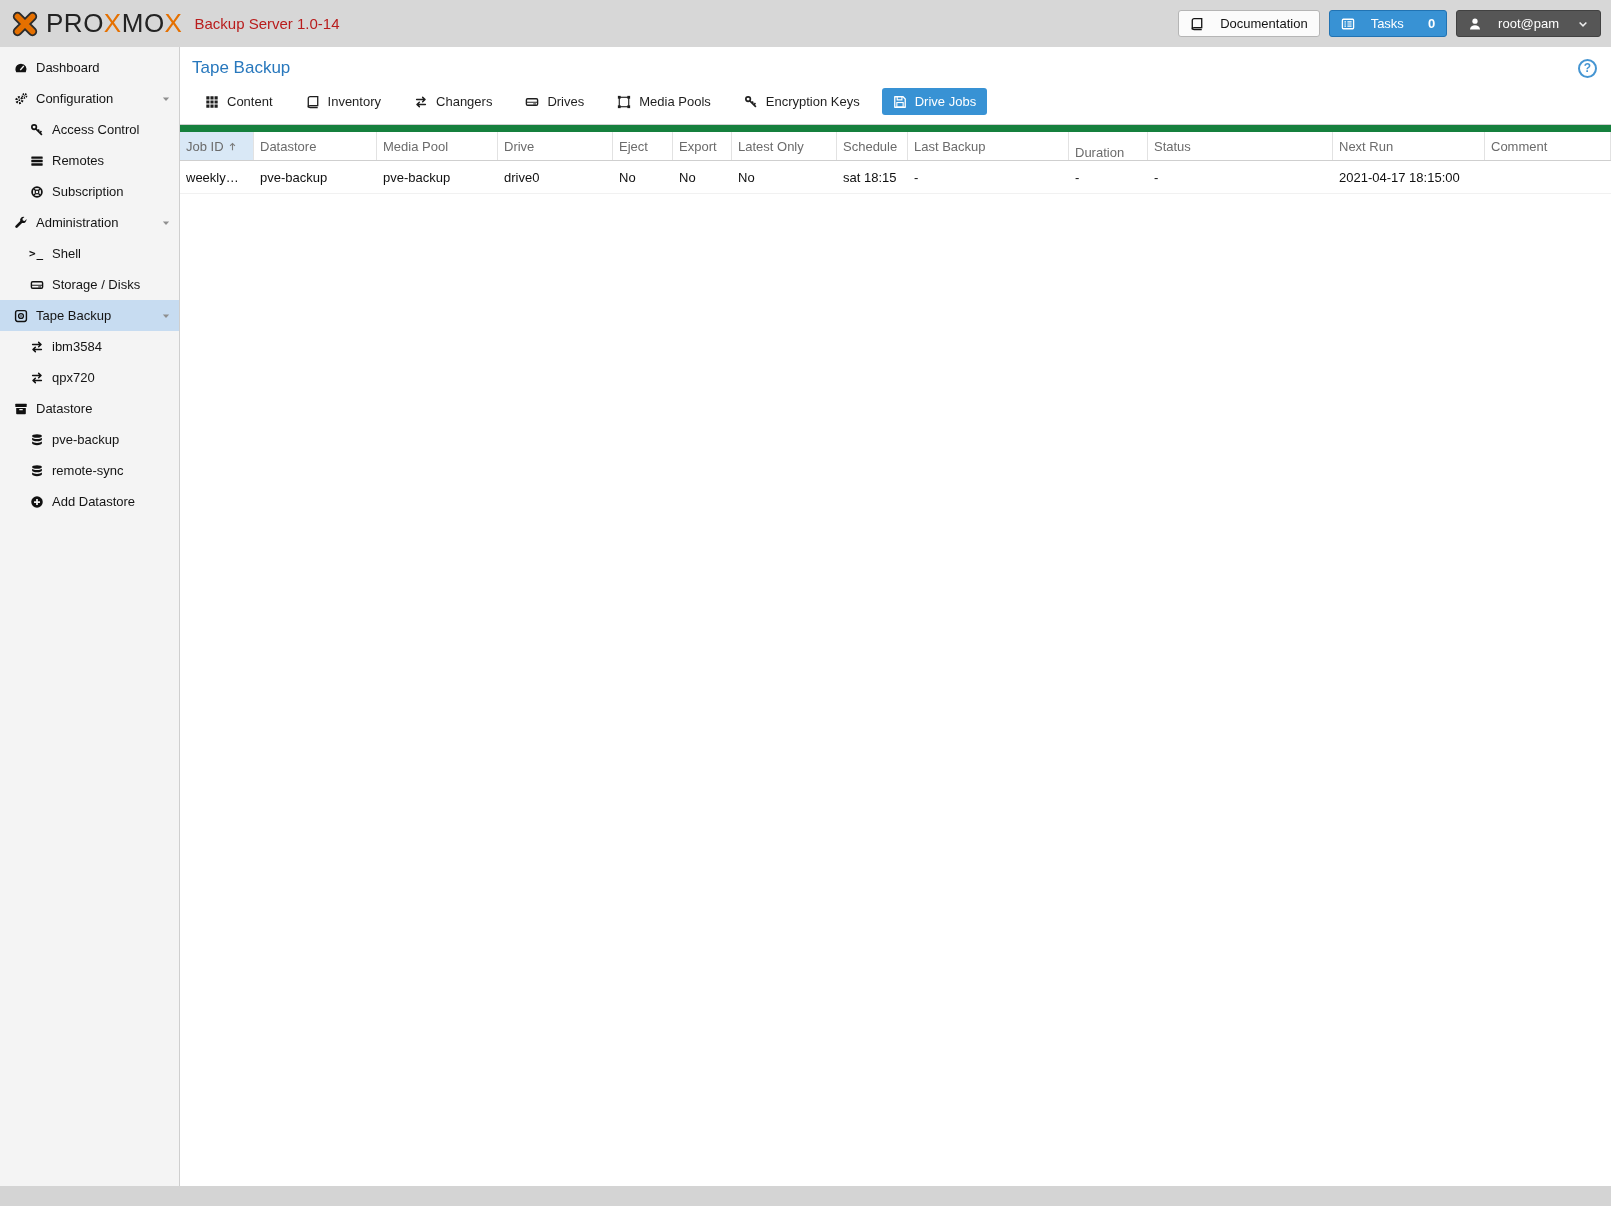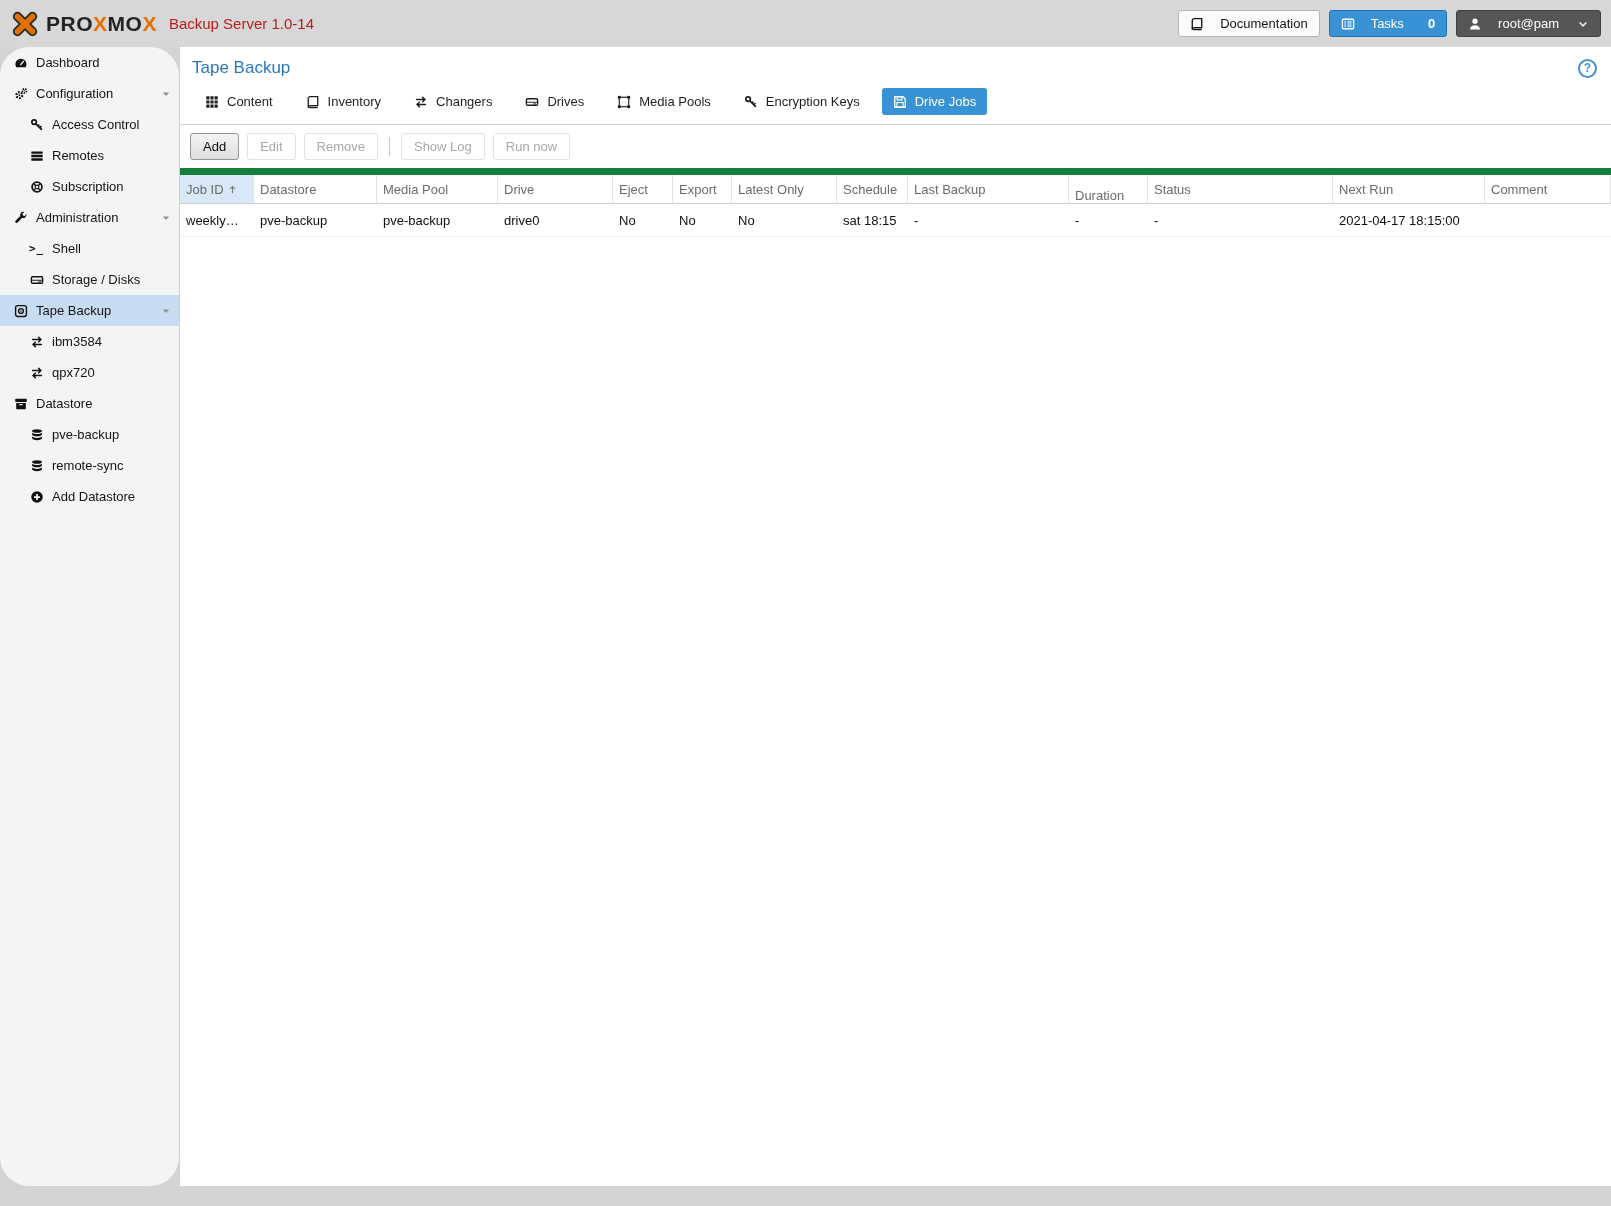--- a/index.html
+++ b/index.html
@@ -15,21 +15,21 @@
 
   
   .top-header {
     height:47px; flex:none;
     background:#d7d7d7;
     display:flex; align-items:center;
     padding:0 10px;
   }
   .logo { display:flex; align-items:center; gap:6px; }
   .logo-mark { display:flex; align-items:center; }
-  .logo-text { font-weight:700; font-size:21px; letter-spacing:.5px; color:#232323; }
+  .logo-text { font-weight:400; font-size:26px; letter-spacing:.5px; color:#232323; }
   .app-title { margin-left:12px; font-size:15px; color:#b91c1c; }
   .header-spacer { flex:1; }
   .hbtn {
     display:inline-flex; align-items:center; gap:16px;
     height:27px; padding:0 11px; margin-left:9px;
     border-radius:3px; font-size:13px; cursor:pointer;
     font-family:"Liberation Sans", sans-serif;
   }
   .hbtn .icon { display:inline-flex; }
   .hbtn-doc  { background:#fbfbfb; border:1px solid #b5b5b5; color:#141414; }
@@ -38,21 +38,21 @@
   .hbtn-user { background:#565656; border:1px solid #414141; color:#fff; }
   .hbtn-user .chev { display:inline-flex; margin-left:2px; opacity:.9; }
 
   
   .main { height:1139px; flex:none; display:flex; min-height:0; }
 
   .sidebar {
     width:180px; flex:none;
     background:#f4f4f4;
     border-right:1px solid #cfcfcf;
-    border-radius:29px;
+    padding-top:5px;
   }
   .sb-item {
     height:31px; display:flex; align-items:center;
     padding:0 8px 0 12px; cursor:pointer; position:relative;
     color:#141414;
   }
   .sb-item.child { padding-left:28px; }
   .sb-item.selected { background:#c7dcf1; }
   .sb-item .icon { width:17px; margin-right:7px; display:inline-flex; justify-content:center; color:#111; }
   .sb-label { white-space:nowrap; }
@@ -393,28 +393,20 @@
               <svg width="14" height="14" viewBox="0 0 16 16" fill="none" stroke="currentColor">
                 <path d="M2 2h9.5L14 4.5V14H2z" stroke-width="1.5" stroke-linejoin="round"></path>
                 <path d="M4.8 2.2v3.4h5.4V2.2" stroke-width="1.3"></path>
                 <rect x="4.4" y="8.6" width="7.2" height="5.2" stroke-width="1.3"></rect>
               </svg>
             </span>
             <span>Drive Jobs</span>
           </div>
         </div>
 
-      <div class="toolbar">
-        <button class="tbtn">Add</button>
-        <button class="tbtn disabled">Edit</button>
-        <button class="tbtn disabled">Remove</button>
-        <span class="tsep"></span>
-        <button class="tbtn disabled">Show Log</button>
-        <button class="tbtn disabled">Run now</button>
-      </div>
 
       <div class="grid">
         <div class="grid-header" id="grid-header">
             <div class="gh-cell sorted" style="width: 74px; flex: 0 0 auto;">
               <span>Job ID</span>
               <span class="sort">
                 <svg width="11" height="11" viewBox="0 0 16 16" fill="none" stroke="currentColor" stroke-width="1.6">
                   <path d="M8 13.5v-10M4.5 7 8 3.5 11.5 7"></path>
                 </svg>
               </span>

